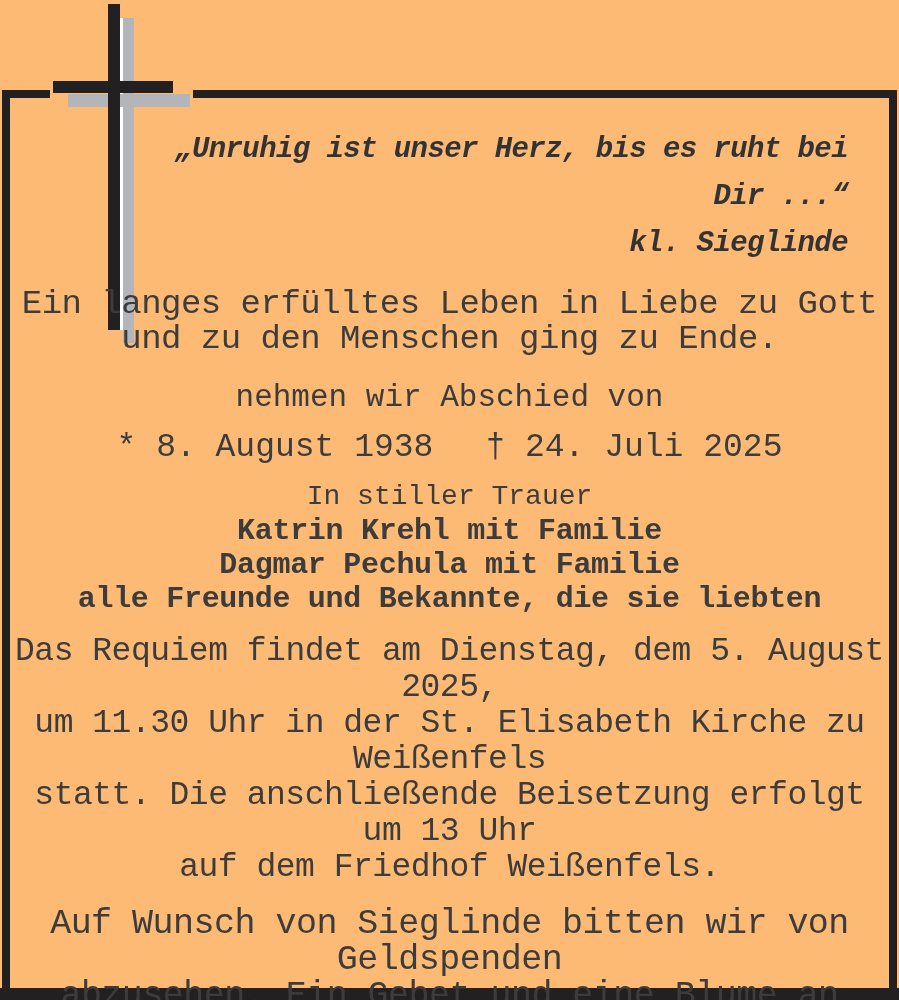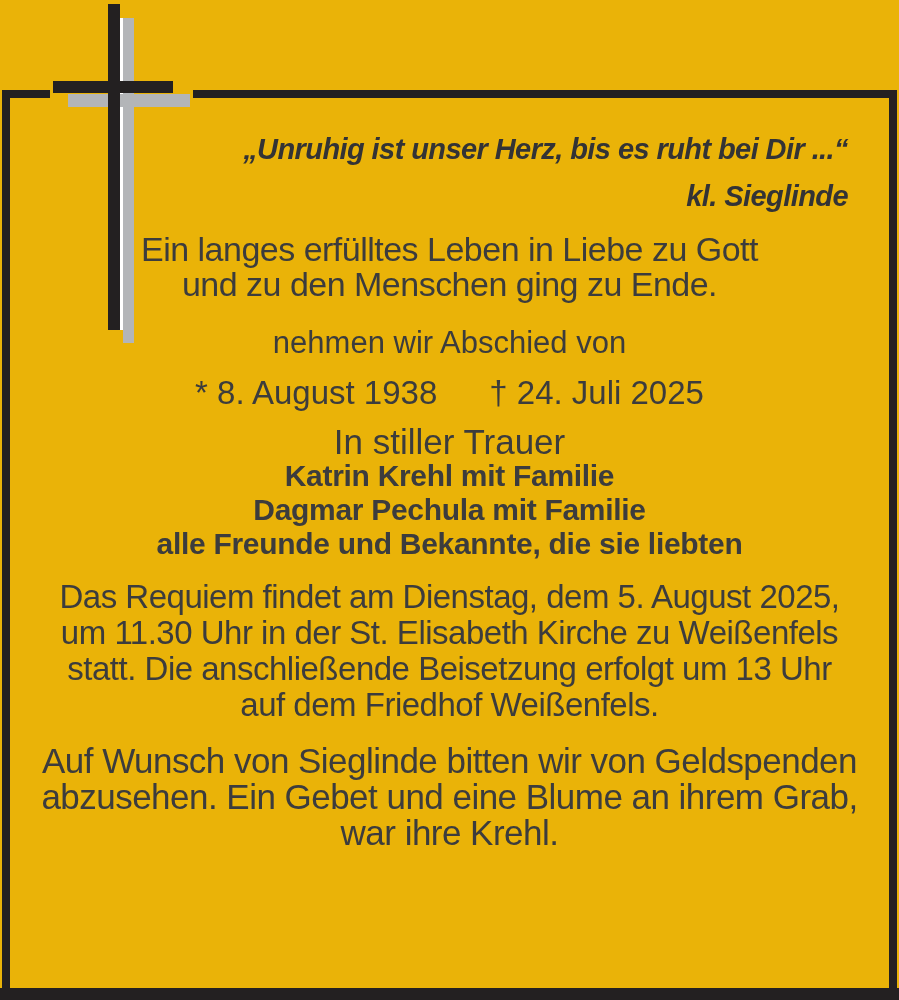--- a/index.html
+++ b/index.html
@@ -1,22 +1,22 @@
 <!DOCTYPE html>
 <html><head>
 <meta charset="utf-8">
 <style>
   html, body { margin: 0; padding: 0; background: #ffffff; }
   .page {
     position: relative;
     width: 899px;
     height: 1000px;
-    background: #eab308;
+    background: #fdba74;
     overflow: hidden;
-    font-family: Liberation Sans, sans-serif;
+    font-family: Liberation Mono, monospace;
   }
   
   .bar { position: absolute; background: #232021; }
   .frame-left   { left: 2px;   top: 90px;  width: 8px;   height: 898px; }
   .frame-right  { left: 889px; top: 90px;  width: 8px;   height: 898px; }
   .frame-top-a  { left: 2px;   top: 90px;  width: 48px;  height: 8px; }
   .frame-top-b  { left: 193px; top: 90px;  width: 704px; height: 8px; }
   .frame-bottom { left: 0;     top: 988px; width: 899px; height: 12px; }
   
   .cross-piece { position: absolute; }
@@ -42,21 +42,21 @@
     padding-left: 150px;
     text-align: right;
     font-style: italic;
     font-weight: bold;
     font-size: 29px;
     line-height: 47px;
     letter-spacing: -0.02em;
     color: #333335;
   }
   .intro {
-    margin-top: 12px;
+    margin-top: 20px;
     font-size: 34px;
     line-height: 35px;
     letter-spacing: -0.015em;
   }
   .farewell {
     margin-top: 24px;
     font-size: 31px;
     line-height: 33px;
   }
   .deceased-name {
@@ -68,21 +68,21 @@
     color: #353537;
   }
   .dates {
     margin-top: 16px;
     font-size: 33px;
     line-height: 36px;
   }
   .dates span { margin: 7px 26px; white-space: nowrap; }
   .mourners { margin-top: 14px; }
   .mourners-heading {
-    font-size: 35px;
+    font-size: 28px;
     line-height: 34px;
   }
   .mourner-line {
     font-size: 30px;
     line-height: 34px;
     font-weight: bold;
     letter-spacing: -0.01em;
   }
   .service {
     margin-top: 18px;

